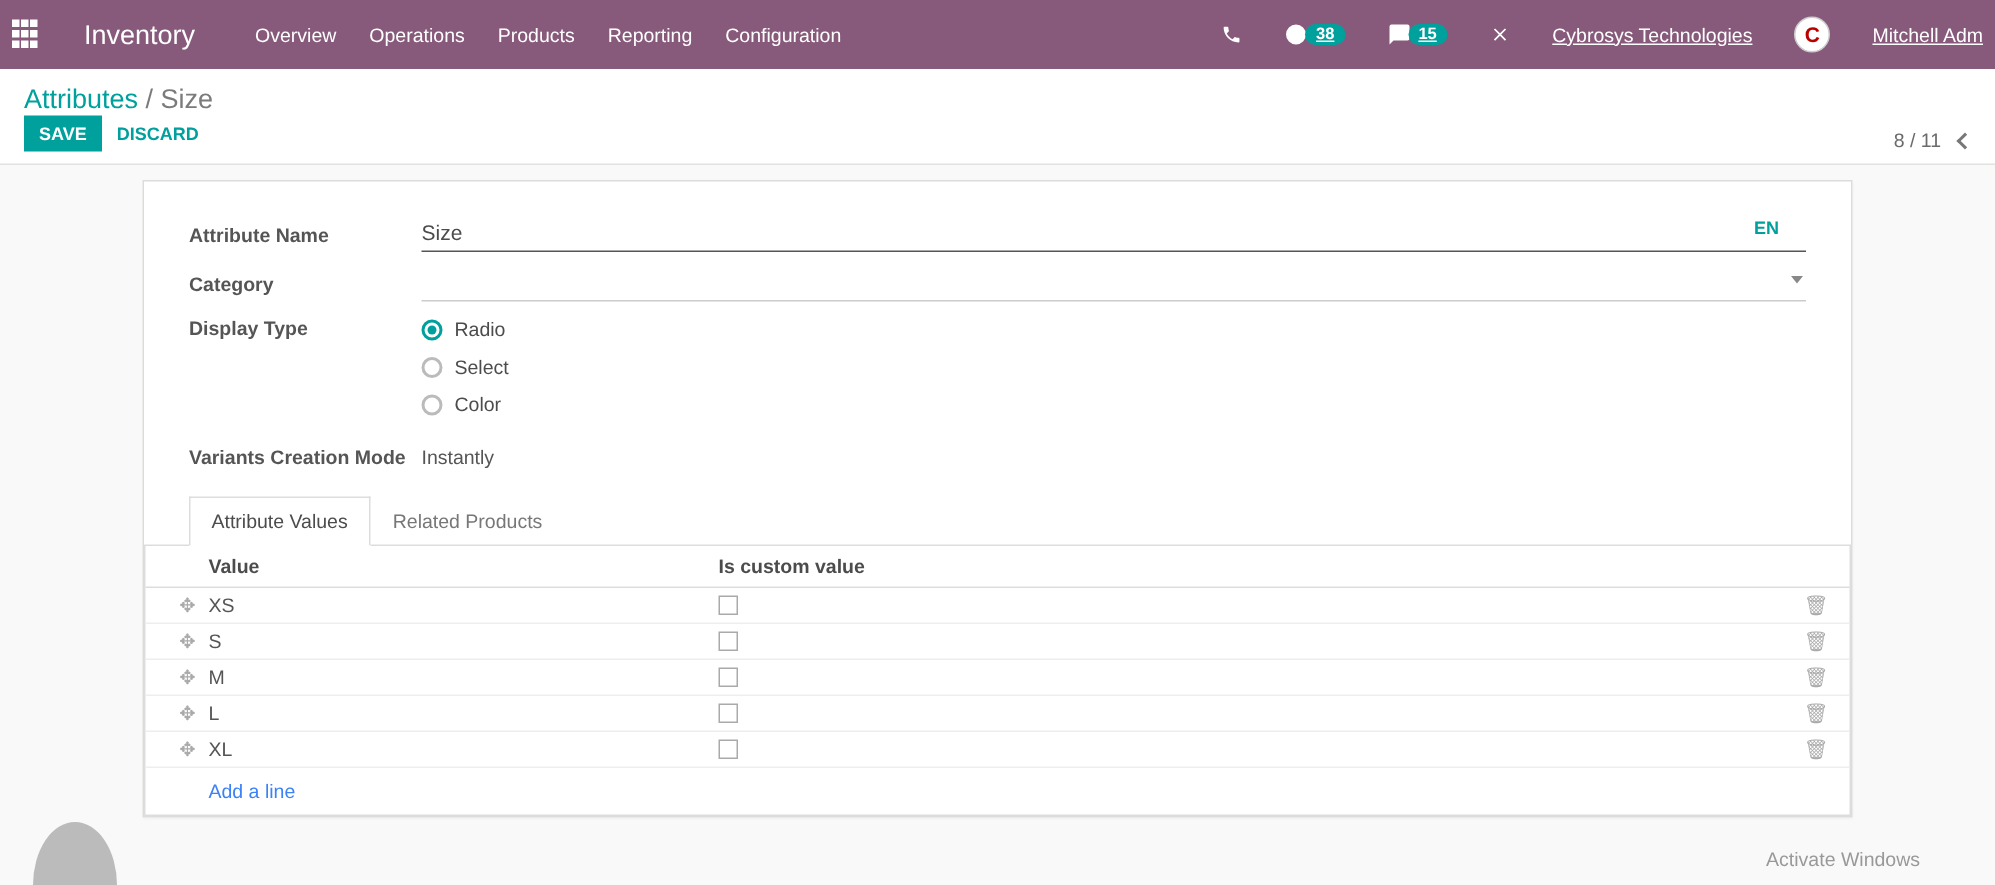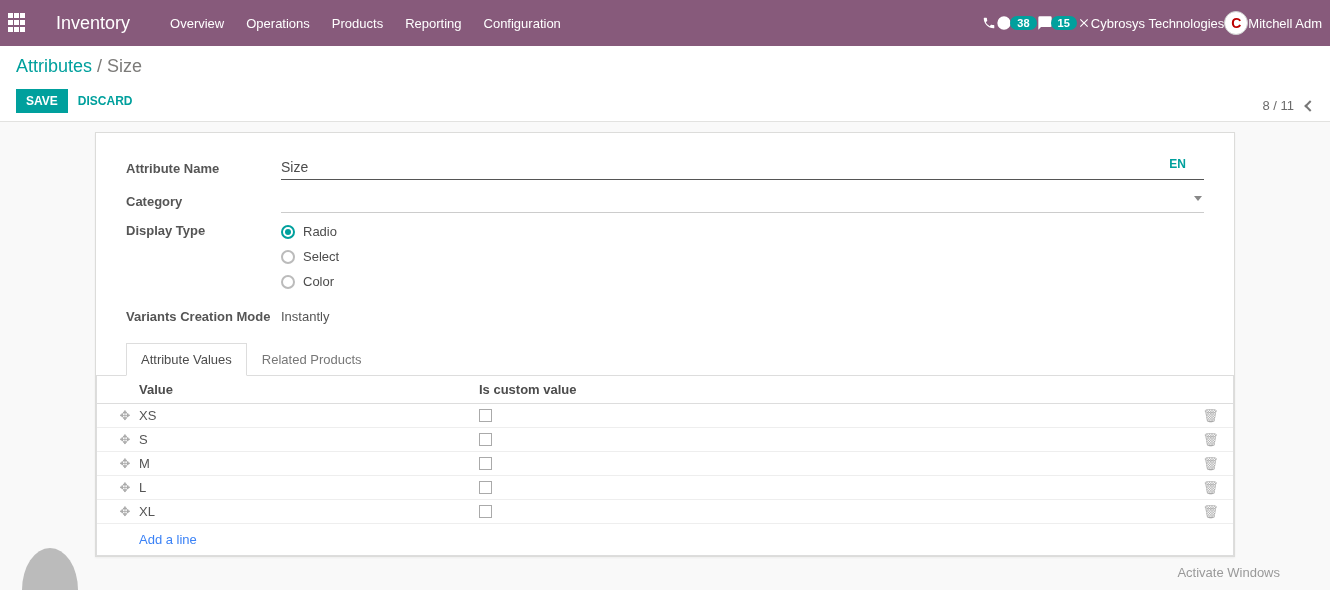--- a/index.html
+++ b/index.html
@@ -6,31 +6,31 @@
 body { background:#f9f9f9; font-size:13px; color:#4c4c4c; width:1330px; height:590px; overflow:hidden; position:relative; }
 
 
 .topnav { background:#875a7b; height:46px; display:flex; align-items:center; color:#fff; padding:0 8px; }
 .apps-icon { width:20px; height:20px; display:flex; flex-wrap:wrap; gap:1px; cursor:pointer; margin-right:28px; }
 .apps-icon span { width:5px; height:5px; background:#fff; }
 .app-title { font-size:18px; font-weight:400; margin-right:40px; }
 .menu { display:flex; gap:22px; }
 .menu-item { font-size:13px; color:#fff; cursor:pointer; }
 .spacer { flex:1; }
-.right-nav { display:flex; align-items:center; gap:0; }
+.right-nav { display:flex; align-items:center; gap:28px;text-decoration:underline; }
 .right-nav svg { fill:#fff; }
 .badge-wrap { position:relative; display:flex; align-items:center; }
 .badge { background:#00a09d; color:#fff; font-size:11px; font-weight:bold; border-radius:10px; padding:1px 7px; margin-left:-2px; }
 .company { font-size:13px; color:#fff; }
 .avatar { width:24px; height:24px; border-radius:50%; background:#fff; color:#b00; font-weight:bold; display:flex; align-items:center; justify-content:center; font-size:14px; border:1px solid #ccc; }
 .user { font-size:13px; color:#fff; }
 
 
 .control { background:#fff; border-bottom:1px solid #e2e2e0; padding:10px 16px 8px; }
-.breadcrumb { font-size:18px; color:#7c7b79; margin-bottom:12px; }
+.breadcrumb { font-size:18px; color:#7c7b79; margin-bottom:0; }
 .breadcrumb a { color:#00a09d; text-decoration:none; }
 .cp-row { display:flex; align-items:flex-end; }
 .btn { font-size:12px; font-weight:bold; padding:5px 10px; border:none; cursor:pointer; text-transform:uppercase; }
 .btn-primary { background:#00a09d; color:#fff; }
 .btn-link { background:transparent; color:#00a09d; }
 .pager { margin-left:auto; display:flex; align-items:center; gap:12px; color:#6b6b6b; font-size:13px; }
 .pager-arrow { width:8px; height:8px; border-left:2px solid #777; border-top:2px solid #777; transform:rotate(-45deg); cursor:pointer; }
 
 
 .sheet-wrap { padding:10px 0 0; display:flex; justify-content:center; }

